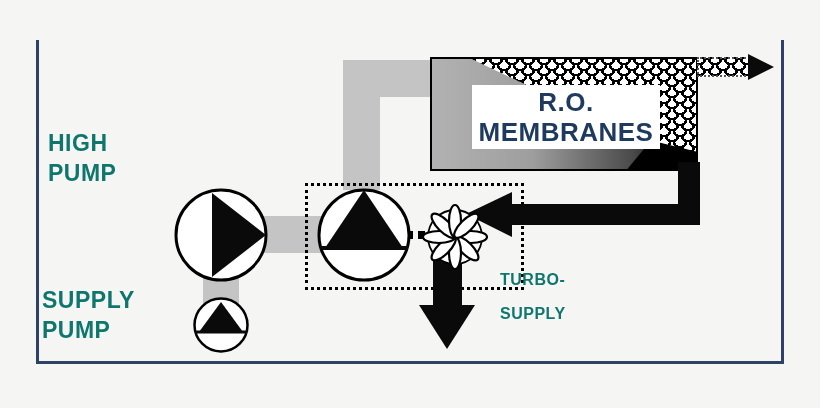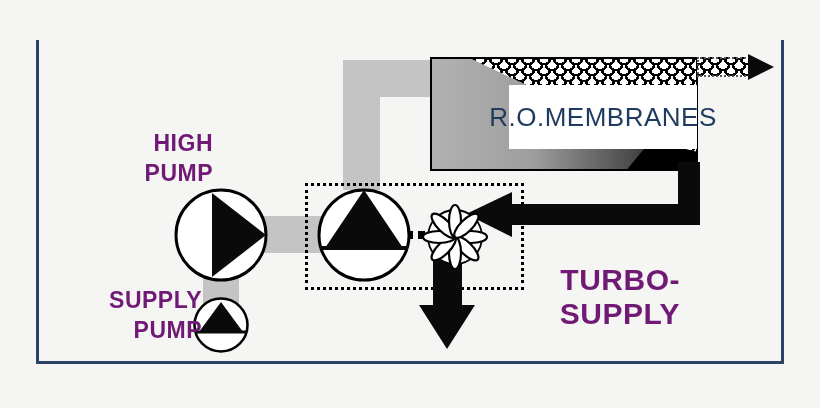--- a/index.html
+++ b/index.html
@@ -53,24 +53,23 @@
     clip-path:polygon(15% 0%, 100% 0%, 100% 88%, 86% 78%, 86% 25%, 37% 25%);
   }
   .membrane-wedge{
     position:absolute;left:0;top:0;right:0;bottom:0;
     background:#000;
     clip-path:polygon(83% 74%, 100% 84%, 100% 100%, 74% 100%);
   }
   .membrane-label{
     position:absolute;left:40px;top:26px;width:188px;height:64px;
     background:#fff;
-    display:flex;flex-direction:row;align-items:center;justify-content:center;
-    font-weight:normal;font-size:26px;line-height:30px;color:#1e3a5f;
+    display:flex;flex-direction:column;align-items:center;justify-content:center;
+    font-weight:bold;font-size:26px;line-height:30px;color:#1e3a5f;
     letter-spacing:0.5px;
-    margin-left:37px;
   }
 
   
   .permeate-body{
     left:697px;top:57px;width:53px;height:20px;
     border:2px dotted #555;
     z-index:3;
   }
   .permeate-head{
     left:748px;top:54px;width:0;height:0;
@@ -109,26 +108,26 @@
   .coupling{
     left:406px;top:231px;width:28px;height:8px;z-index:5;
     background:repeating-linear-gradient(90deg,#000 0 7px,rgba(0,0,0,0) 7px 12px);
   }
 
   .pump-svg{z-index:5;}
   .turbine-svg{z-index:6;}
 
   
   .lbl{
-    color:#701a75;font-weight:bold;text-align:right;z-index:7;
+    color:#0f766e;font-weight:bold;text-align:left;z-index:7;
     letter-spacing:0.5px;
   }
   .lbl-hp{left:48px;top:128px;width:165px;font-size:23px;line-height:30px;}
   .lbl-supply{left:42px;top:285px;width:160px;font-size:23px;line-height:30px;}
-  .lbl-turbo{left:500px;top:263px;width:180px;font-size:30px;line-height:34px;}
+  .lbl-turbo{left:500px;top:263px;width:180px;font-size:16px;line-height:34px;}
 </style>
 </head>
 <body>
 
 <div id="canvas">
 
   <div class="abs frame"></div>
 
   <div class="abs pipe pipe-recirc-v"></div>
   <div class="abs pipe pipe-recirc-h"></div>

